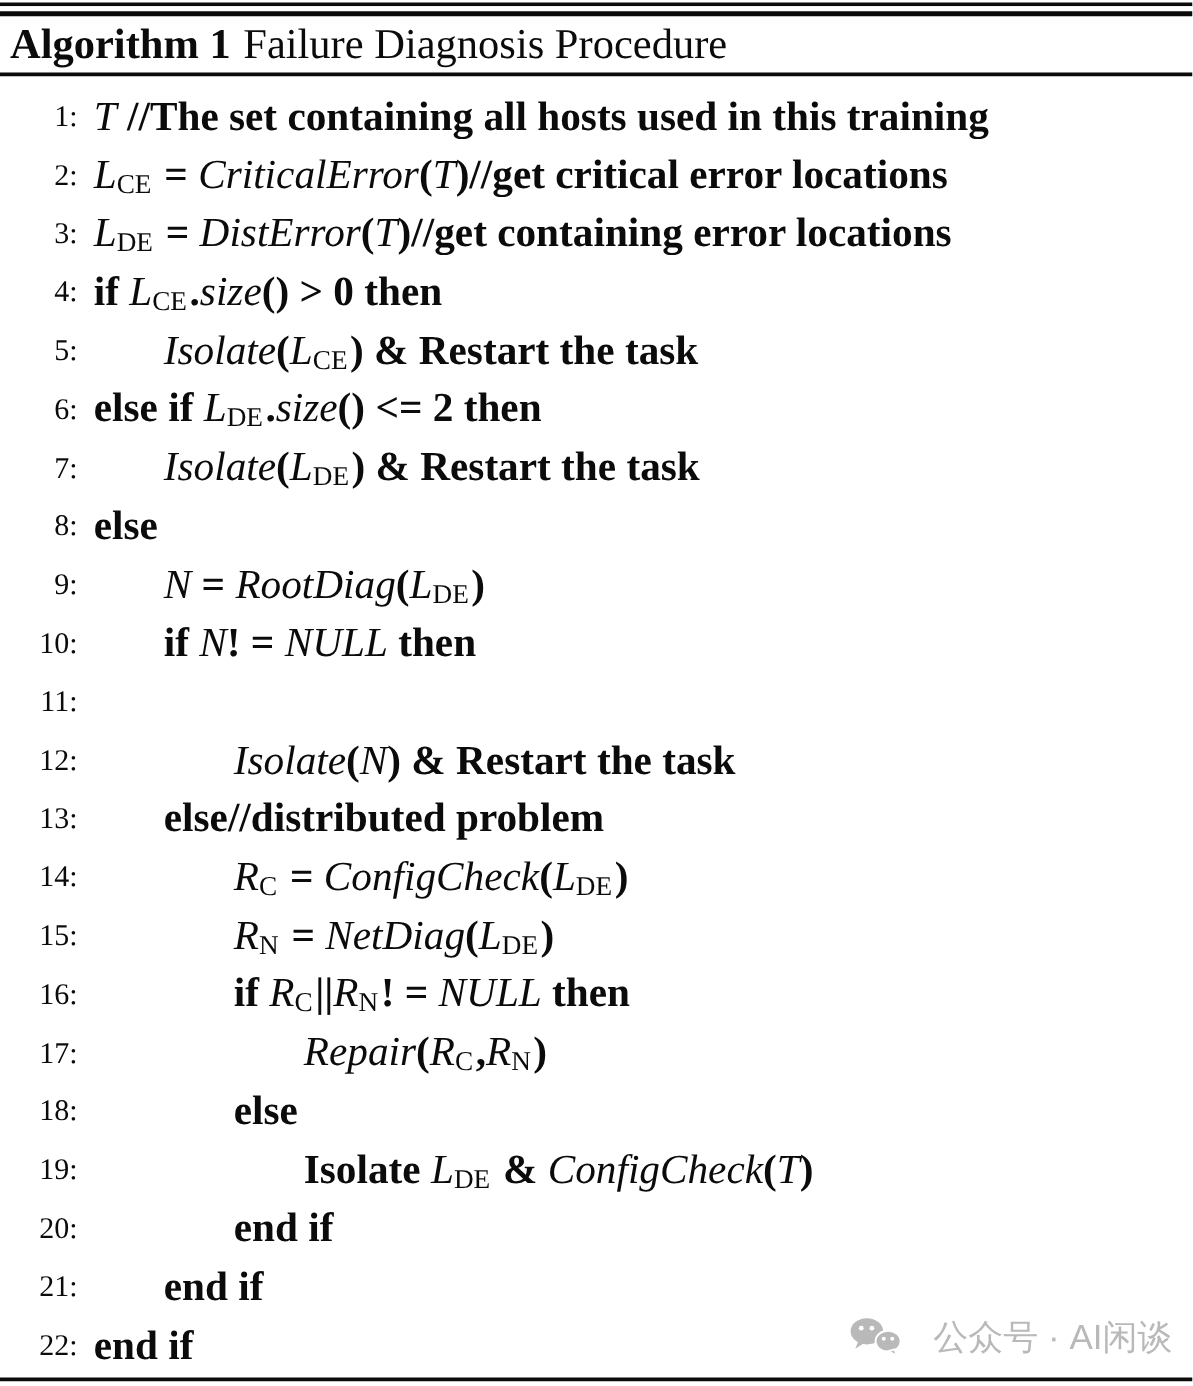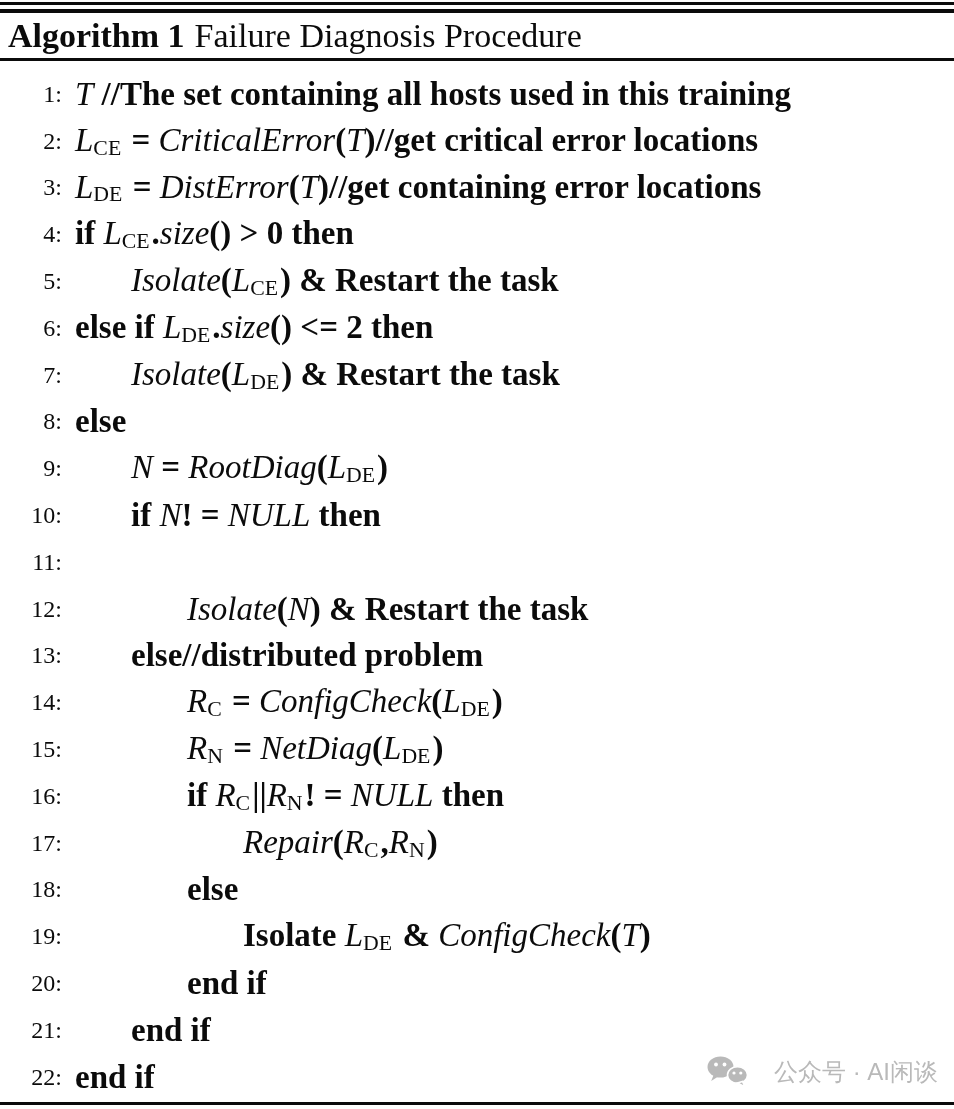--- a/index.html
+++ b/index.html
@@ -33,21 +33,21 @@
   .seg-i{font-style:italic;font-weight:normal;}
   .seg-b{font-style:normal;font-weight:bold;}
   .seg-is{
     font-weight:normal;
     font-size:0.66em;vertical-align:-0.18em;margin-right:2px;
   }
   .rule-bottom{position:absolute;left:0;bottom:6px;height:3px;}
   .watermark{
     position:absolute;right:16px;bottom:22px;
     display:flex;align-items:center;gap:24px;
-    color:#b9b9b9;font-size:24px;
+    color:#b9b9b9;font-size:28px;
     font-family:"Liberation Sans", sans-serif;
     white-space:nowrap;
   }
 </style>
 </head>
 <body>
 
 <div class="algo">
 
   <div class="rule rule-top-thin"></div>

